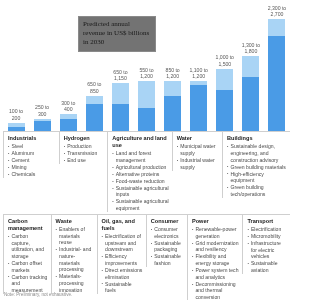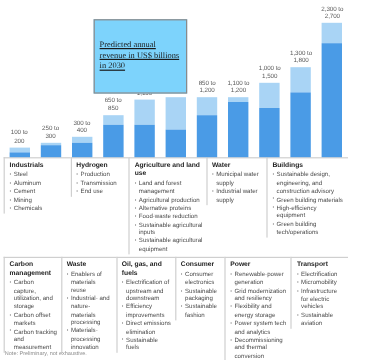--- a/index.html
+++ b/index.html
@@ -23,28 +23,27 @@
     height: 131px;
     box-sizing: border-box;
   }
 
   #title-box {
     position: absolute;
     left: 78px;
     top: 16px;
     width: 68px;
     border: 1px solid #8a8a8a;
-    background: #7dd3fc;
-    padding: 16px 4px;
+    background: #737373;
+    padding: 3px 4px;
     font-family: "Liberation Serif", serif;
     font-size: 7px;
     line-height: 1.32;
     color: #1a1a1a;
     z-index: 6;
-    text-decoration: underline;
   }
 
   #bars {
     position: absolute;
     left: 0;
     bottom: 0;
     width: 293px;
     height: 131px;
     display: flex;
     align-items: flex-end;

